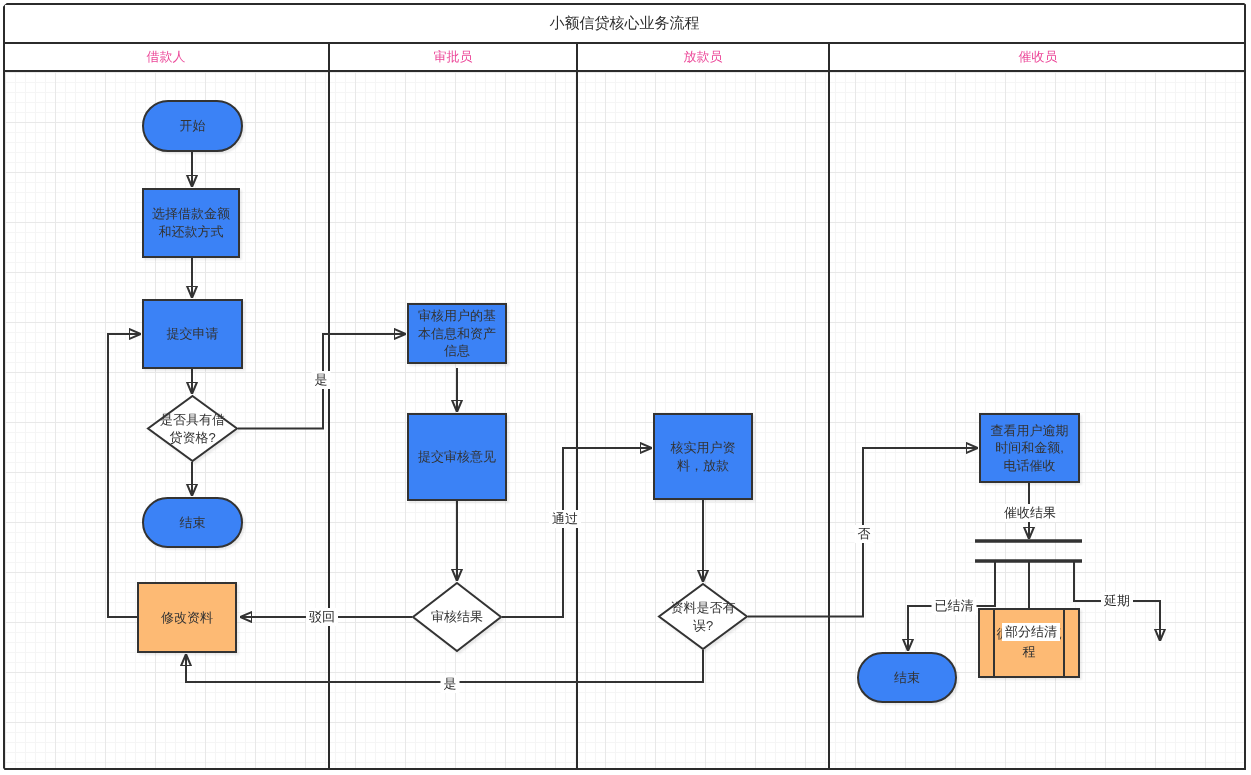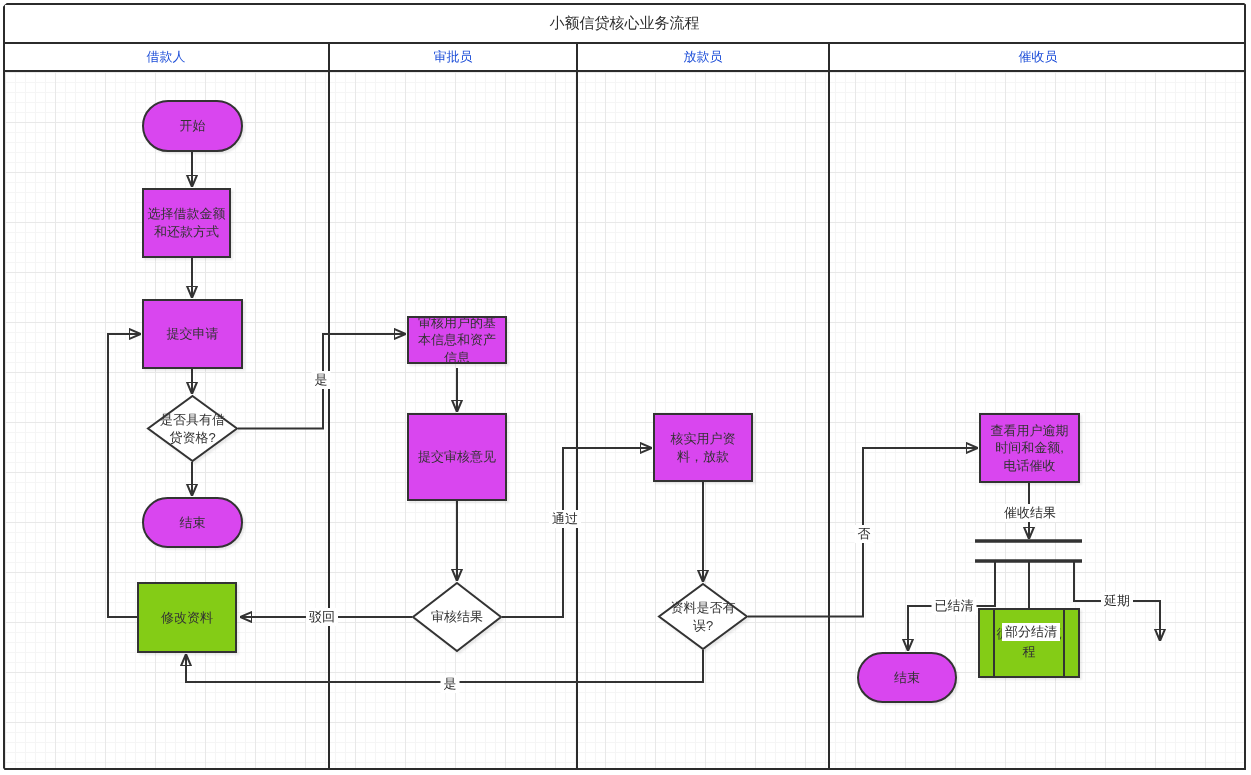--- a/index.html
+++ b/index.html
@@ -10,41 +10,41 @@
     border-radius:16px;
   }
   
   .frame { position:absolute; left:3px; top:3px; width:1243px; height:767px;
            border:2px solid #2b2b2b; box-sizing:border-box; }
   .hline { position:absolute; left:3px; width:1243px; height:2px; background:#2b2b2b; }
   .vdiv  { position:absolute; top:42px; width:2px; height:726px; background:#2b2b2b; }
   .title { position:absolute; left:3px; top:3px; width:1243px; height:39px;
            line-height:39px; text-align:center; font-size:15px; color:#2d2d2d; }
   .lane-label { position:absolute; top:44px; height:26px; line-height:26px;
-           font-size:13px; transform:translateX(-50%); color:#1d4ed8; }
+           font-size:13px; transform:translateX(-50%); color:#ec4899; }
   
   .grid { position:absolute; left:5px; top:72px; width:1239px; height:696px;
     background-color:#ffffff;
     background-image:
       linear-gradient(#e8e8e8 1px, transparent 1px),
       linear-gradient(90deg,#e8e8e8 1px, transparent 1px),
       linear-gradient(#f5f5f5 1px, transparent 1px),
       linear-gradient(90deg,#f5f5f5 1px, transparent 1px);
     background-size:50px 50px,50px 50px,10px 10px,10px 10px; }
   
   svg.edges { position:absolute; left:0; top:0; }
   svg.edges path { stroke:#333333; stroke-width:2; fill:none; }
   svg.edges path.bar { stroke-width:3.5; }
   
   .node { position:absolute; box-sizing:border-box; display:flex; align-items:center;
           justify-content:center; text-align:center; font-size:13px; line-height:1.35;
-          white-space:pre-line; background:#d946ef; border:2px solid #333333;
+          white-space:pre-line; background:#3b82f6; border:2px solid #333333;
           box-shadow:2px 2px 2px rgba(0,0,0,0.08); }
   .stadium { border-radius:26px; }
-  .yellow { background:#84cc16; }
+  .yellow { background:#fdba74; }
   .diamond { border:none; background:transparent; box-shadow:none; }
   .diamond > svg { position:absolute; left:0; top:0; width:100%; height:100%; overflow:visible; }
   .diamond polygon { fill:#ffffff; stroke:#333333; stroke-width:2;
           filter:drop-shadow(2px 2px 1px rgba(0,0,0,0.08)); }
   .txt { position:relative; z-index:1; padding:0 3px; }
   
   .pp::before, .pp::after { content:""; position:absolute; top:0; bottom:0; width:2px;
           background:#333333; }
   .pp::before { left:13px; } .pp::after { right:13px; }
   
@@ -93,49 +93,49 @@
     <path d="M1029,483 L1029,538" marker-end="url(#arr)"></path>
     <path class="bar" d="M975,541 L1082,541"></path>
     <path class="bar" d="M975,561 L1082,561"></path>
     <path d="M995,561 L995,606 L908,606 L908,650" marker-end="url(#arr)"></path>
     <path d="M1029,561 L1029,640" marker-end="url(#arr)"></path>
     <path d="M1074,561 L1074,601 L1160,601 L1160,640" marker-end="url(#arr)"></path>
   </svg>
 
   <div class="node stadium" style="left:142px;top:100px;width:101px;height:52px">
     <span class="txt">开始</span></div>
-  <div class="node" style="left:142px;top:188px;width:89px;height:70px">
+  <div class="node" style="left:142px;top:188px;width:98px;height:70px">
     <span class="txt">选择借款金额
 和还款方式</span></div>
   <div class="node" style="left:142px;top:299px;width:101px;height:70px">
     <span class="txt">提交申请</span></div>
   <div class="node diamond" style="left:147px;top:395px;width:91px;height:67px">
     <svg viewBox="0 0 91 67" preserveAspectRatio="none">
       <polygon points="45.5,1 90,33.5 45.5,66 1,33.5"></polygon>
       </svg>
     <span class="txt">是否具有借
 贷资格?</span></div>
   <div class="node stadium" style="left:142px;top:497px;width:101px;height:51px">
     <span class="txt">结束</span></div>
   <div class="node yellow" style="left:137px;top:582px;width:100px;height:71px">
     <span class="txt">修改资料</span></div>
 
-  <div class="node" style="left:407px;top:316px;width:100px;height:48px">
+  <div class="node" style="left:407px;top:303px;width:100px;height:61px">
     <span class="txt">审核用户的基
 本信息和资产
 信息</span></div>
   <div class="node" style="left:407px;top:413px;width:100px;height:88px">
     <span class="txt">提交审核意见</span></div>
   <div class="node diamond" style="left:412px;top:582px;width:90px;height:70px">
     <svg viewBox="0 0 90 70" preserveAspectRatio="none">
       <polygon points="45,1 89,35 45,69 1,35"></polygon>
       </svg>
     <span class="txt">审核结果</span></div>
 
-  <div class="node" style="left:653px;top:413px;width:100px;height:69px">
+  <div class="node" style="left:653px;top:413px;width:100px;height:87px">
     <span class="txt">核实用户资
 料，放款</span></div>
   <div class="node diamond" style="left:658px;top:583px;width:90px;height:67px">
     <svg viewBox="0 0 90 67" preserveAspectRatio="none">
       <polygon points="45,1 89,33.5 45,66 1,33.5"></polygon>
       </svg>
     <span class="txt">资料是否有
 误?</span></div>
 
   <div class="node" style="left:979px;top:413px;width:101px;height:70px">

